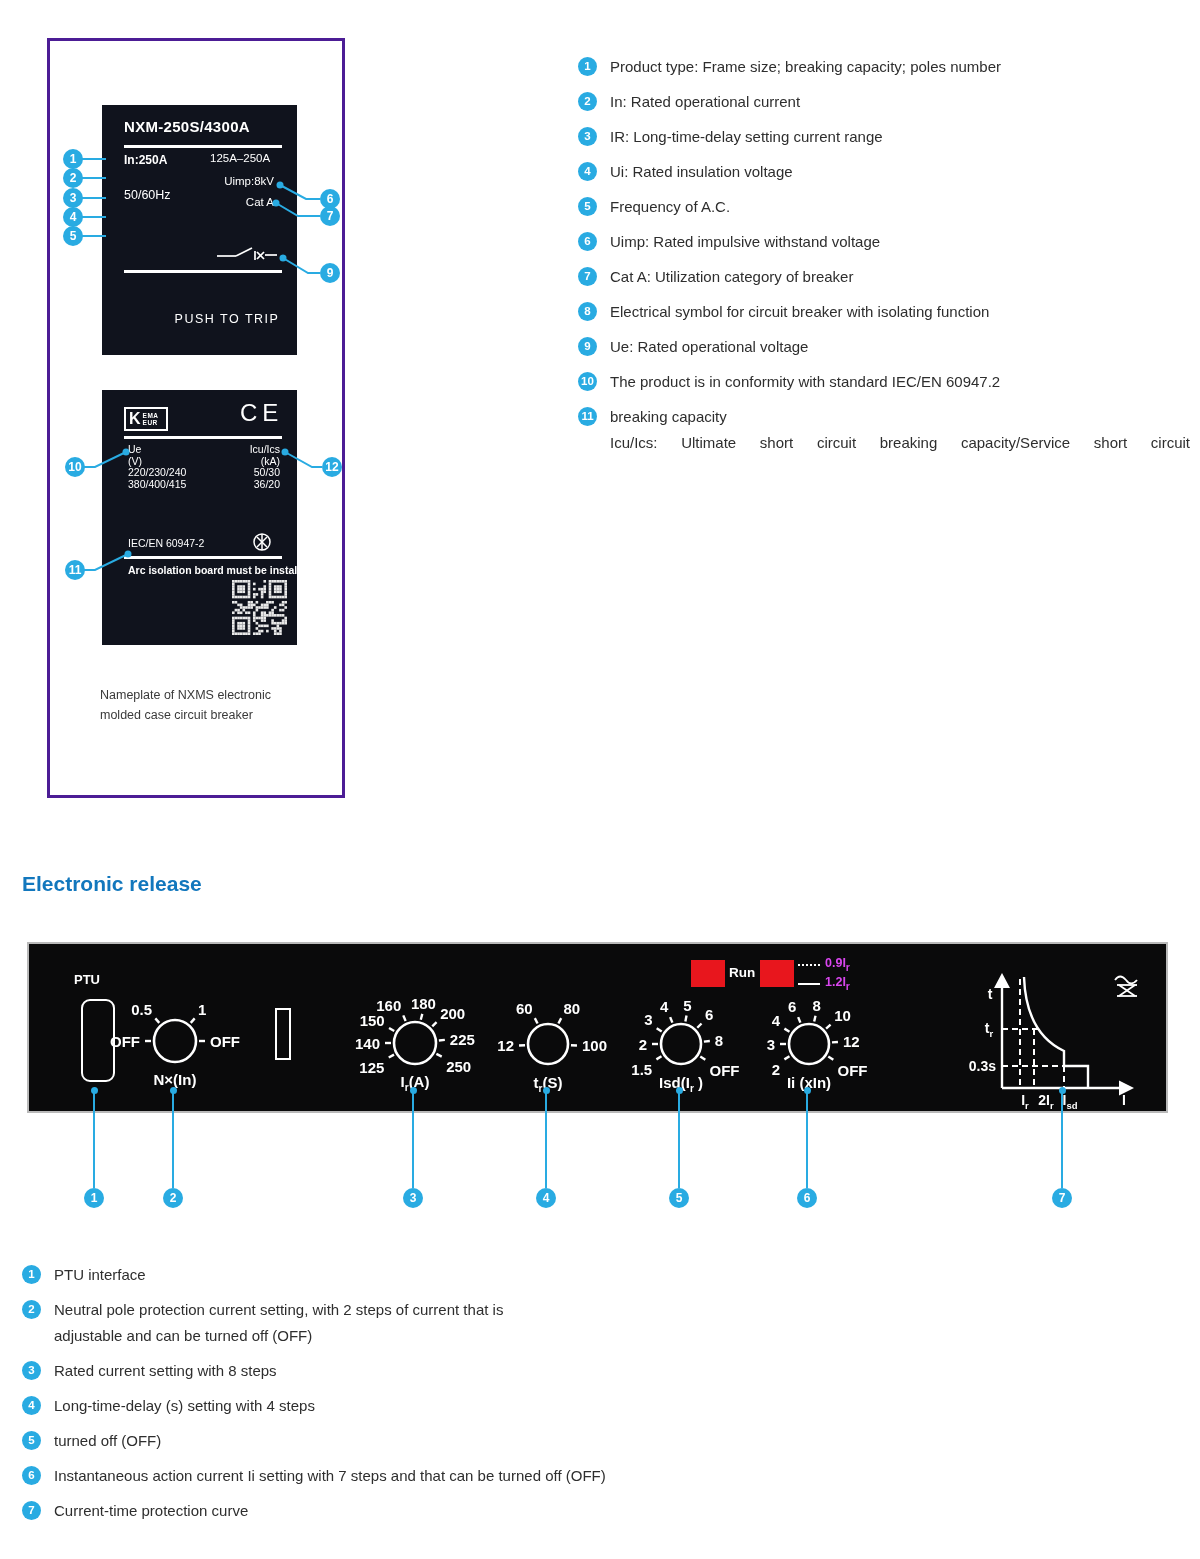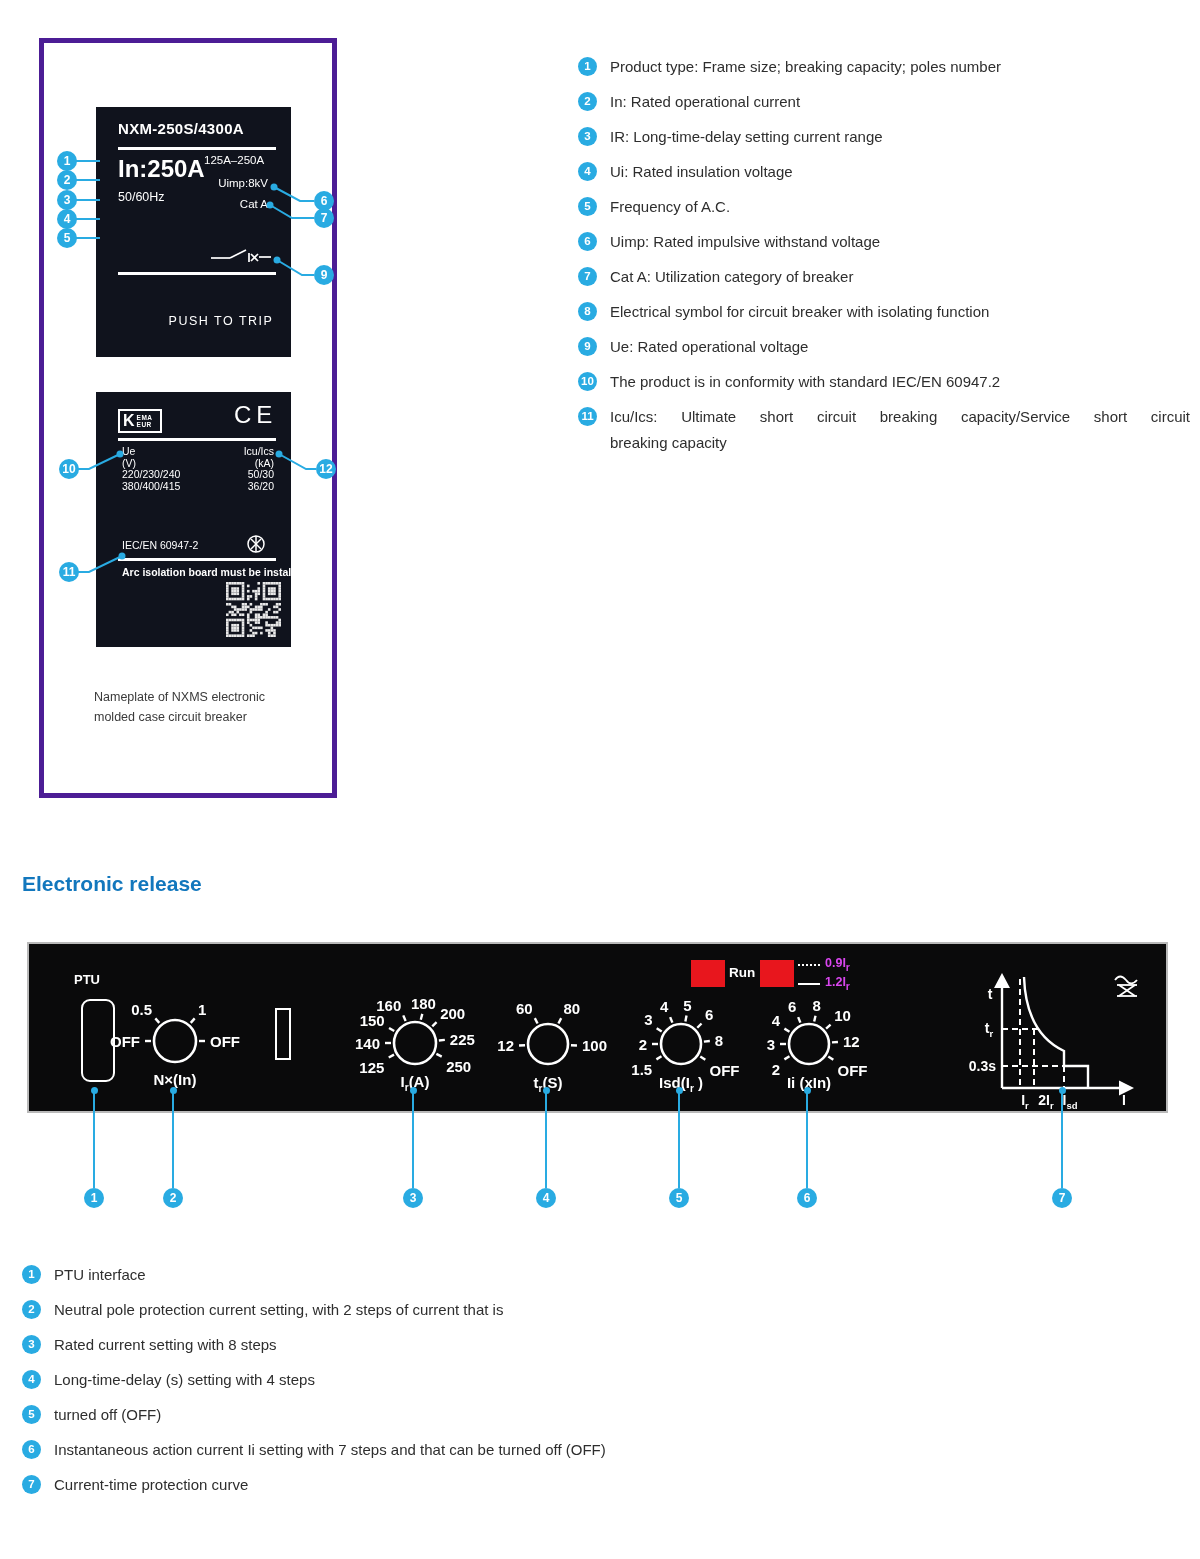--- a/index.html
+++ b/index.html
@@ -1,27 +1,27 @@
 <!DOCTYPE html>
 <html><head>
 <meta charset="utf-8">
 <style>
   html,body{margin:0;padding:0;background:#fff;}
   .page{position:relative;width:1200px;height:1559px;background:#fff;overflow:hidden;
         font-family:"Liberation Sans",sans-serif;color:#2e2e2e;}
   
-  .figure-box{position:absolute;left:39px;top:38px;width:298px;height:760px;
-              border:5px solid #4c1d95;background:#fff;box-sizing:border-box;}
+  .figure-box{position:absolute;left:47px;top:38px;width:298px;height:760px;
+              border:3px solid #4c1d95;background:#fff;box-sizing:border-box;}
   .plate{position:absolute;background:#10131d;color:#fff;}
   .plate1{left:52px;top:64px;width:195px;height:250px;}
   .plate2{left:52px;top:349px;width:195px;height:255px;}
   .p-abs{position:absolute;white-space:nowrap;}
   .pdiv{position:absolute;height:2.5px;background:#fff;}
   .model{font-size:15px;font-weight:bold;letter-spacing:.3px;}
-  .in-big{font-size:24px;font-weight:bold;}
+  .in-big{font-size:12px;font-weight:bold;}
   .small-lbl{font-size:11.5px;}
   .freq{font-size:12.5px;}
   .push{font-size:12.5px;font-weight:normal;letter-spacing:1.5px;}
   .kema{display:flex;align-items:center;gap:2px;border:2px solid #fff;padding:1px 3px;width:34px;height:18px;box-sizing:content-box;}
   .kema-k{font-size:16px;font-weight:bold;line-height:16px;}
   .kema-col{display:flex;flex-direction:column;font-size:6.5px;font-weight:bold;line-height:7px;letter-spacing:.5px;}
   .ce{font-size:24px;letter-spacing:5px;font-weight:500;}
   .col-sm{font-size:10.5px;line-height:11.5px;}
   .col-right{text-align:right;}
   .warn{font-size:10.5px;font-weight:bold;text-align:center;}
@@ -437,22 +437,22 @@
       </div>
       <div class="legend-row">
         <span class="legend-num">10</span>
         <div class="legend-text">
           <div class="legend-line">The product is in conformity with standard IEC/EN 60947.2</div>
         </div>
       </div>
       <div class="legend-row">
         <span class="legend-num">11</span>
         <div class="legend-text">
+          <div class="legend-line">breaking capacity</div>
           <div class="legend-line just">Icu/Ics: Ultimate short circuit breaking capacity/Service short circuit</div>
-          <div class="legend-line">breaking capacity</div>
         </div>
       </div>
     </div>
 
   <div class="section-heading">Electronic release</div>
 
   <div class="panel">
     <div class="ptu-label">PTU</div>
     <div class="ptu-port"></div>
     <div class="mini-rect"></div>
@@ -619,20 +619,21 @@
       <div class="legend-row">
         <span class="legend-num">1</span>
         <div class="legend-text">
           <div class="legend-line">PTU interface</div>
         </div>
       </div>
       <div class="legend-row">
         <span class="legend-num">2</span>
         <div class="legend-text">
           <div class="legend-line">Neutral pole protection current setting, with 2 steps of current that is</div>
+          <div class="legend-line">adjustable and can be turned off (OFF)</div>
         </div>
       </div>
       <div class="legend-row">
         <span class="legend-num">3</span>
         <div class="legend-text">
           <div class="legend-line">Rated current setting with 8 steps</div>
         </div>
       </div>
       <div class="legend-row">
         <span class="legend-num">4</span>

